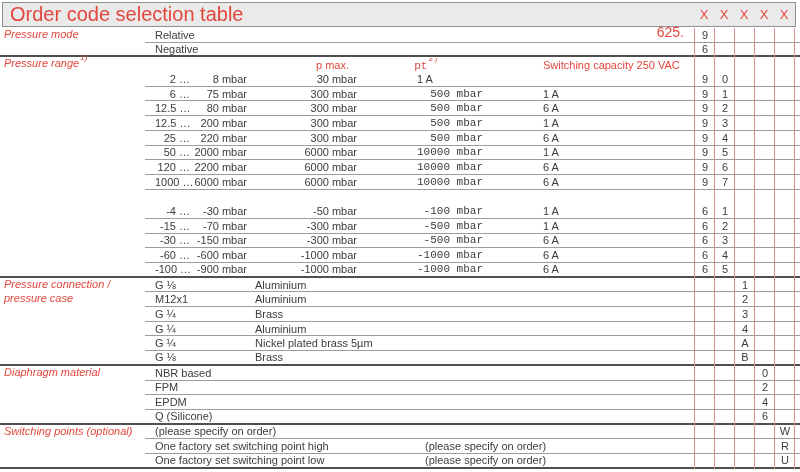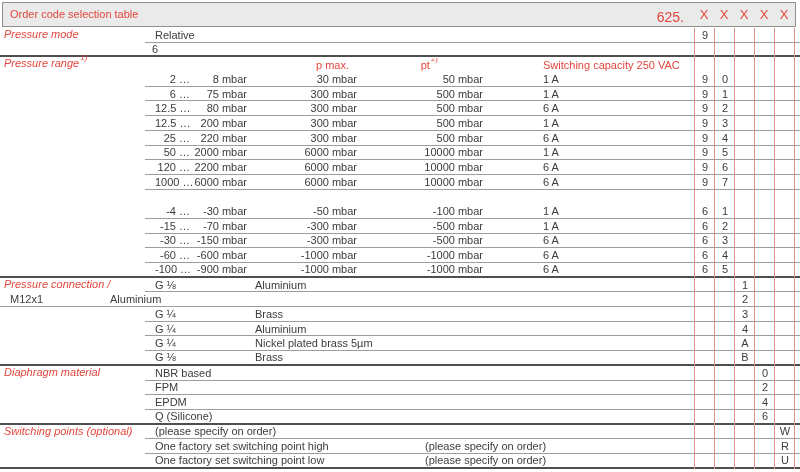--- a/index.html
+++ b/index.html
@@ -14,24 +14,24 @@
     position:relative;width:800px;height:472px;background:#fff;overflow:hidden;
     font-family:"Liberation Sans",sans-serif;font-size:11px;color:var(--text);
   }
   
   .titlebar{
     position:absolute;left:2px;top:2px;width:794px;height:25px;
     background:#eaeaea;border:1px solid #909090;box-sizing:border-box;
   }
   .title-text{
     position:absolute;left:10px;top:2px;height:25px;line-height:24px;
-    font-size:11px;color:var(--red);
+    font-size:20px;color:var(--red);
   }
   .model{
-    position:absolute;top:5px;left:594px;width:90px;height:25px;line-height:25px;
+    position:absolute;top:20px;left:594px;width:90px;height:25px;line-height:25px;
     text-align:right;font-size:14px;color:var(--red);
   }
   .xrow{position:absolute;top:2px;left:694px;width:100px;height:25px;display:flex;}
   .x{width:20px;text-align:center;line-height:25px;font-size:13px;color:var(--red);}
   
   .vline{position:absolute;top:28px;height:441px;width:1px;background:var(--redline);}
   
   .rows{position:absolute;top:28px;left:0;width:800px;}
   .row{display:flex;height:14.7px;box-sizing:border-box;align-items:center;}
   .row.line-section{border-bottom:2px solid var(--sectionline);}
@@ -42,21 +42,21 @@
   .body{flex:1;display:flex;align-items:center;align-self:stretch;box-sizing:border-box;}
   .row.line-row .body{border-bottom:1px solid var(--rowline);}
   .content{flex:1;display:flex;align-items:center;box-sizing:border-box;padding-left:10px;overflow:hidden;}
   .codes{width:100px;flex:none;display:flex;align-self:stretch;align-items:center;}
   .code{width:20px;text-align:center;}
   .tail{width:5px;flex:none;}
   
   .c-low{width:35px;flex:none;text-align:right;white-space:pre;}
   .c-high{width:57px;flex:none;text-align:right;}
   .c-pmax{width:110px;flex:none;text-align:right;box-sizing:border-box;}
-  .c-pt{width:126px;flex:none;text-align:right;box-sizing:border-box;}
+  .c-pt{width:126px;flex:none;text-align:right;box-sizing:border-box;font-family:Liberation Mono, monospace;}
   .c-cap{margin-left:60px;flex:none;}
   .c-thread{width:100px;flex:none;}
   .c-sw{width:270px;flex:none;}
   .hdr{color:var(--red);}
   .c-pmax.hdr{padding-right:8px;}
   .c-pt.hdr{padding-right:45px;}
   sup{font-size:8px;line-height:1;position:relative;top:-3px;margin-left:1px;}
 </style>
 </head>
 <body>
@@ -89,20 +89,23 @@
             <span class="code"></span>
             <span class="code"></span>
             <span class="code"></span>
           </div>
           <span class="tail"></span>
         </div>
       </div>
       <div class="row type-mode line-section">
         <div class="label"></div>
         <div class="body">
+          <div class="content">
+            <span>Negative</span>
+          </div>
           <div class="codes">
             <span class="code">6</span>
             <span class="code"></span>
             <span class="code"></span>
             <span class="code"></span>
             <span class="code"></span>
           </div>
           <span class="tail"></span>
         </div>
       </div>
@@ -129,21 +132,20 @@
           <span class="tail"></span>
         </div>
       </div>
       <div class="row type-range line-row">
         <div class="label"></div>
         <div class="body">
           <div class="content">
             <span class="c-low">2 …</span>
             <span class="c-high">8 mbar</span>
             <span class="c-pmax">30 mbar</span>
-            <span class="c-pt">50 mbar</span>
             <span class="c-cap">1 A</span>
           </div>
           <div class="codes">
             <span class="code">9</span>
             <span class="code">0</span>
             <span class="code"></span>
             <span class="code"></span>
             <span class="code"></span>
           </div>
           <span class="tail"></span>
@@ -416,20 +418,23 @@
             <span class="code"></span>
             <span class="code"></span>
             <span class="code">1</span>
             <span class="code"></span>
             <span class="code"></span>
           </div>
           <span class="tail"></span>
         </div>
       </div>
       <div class="row type-conn line-row">
+        <div class="label">
+          <span>pressure case</span>
+        </div>
         <div class="body">
           <div class="content">
             <span class="c-thread">M12x1</span>
             <span>Aluminium</span>
           </div>
           <div class="codes">
             <span class="code"></span>
             <span class="code"></span>
             <span class="code">2</span>
             <span class="code"></span>

